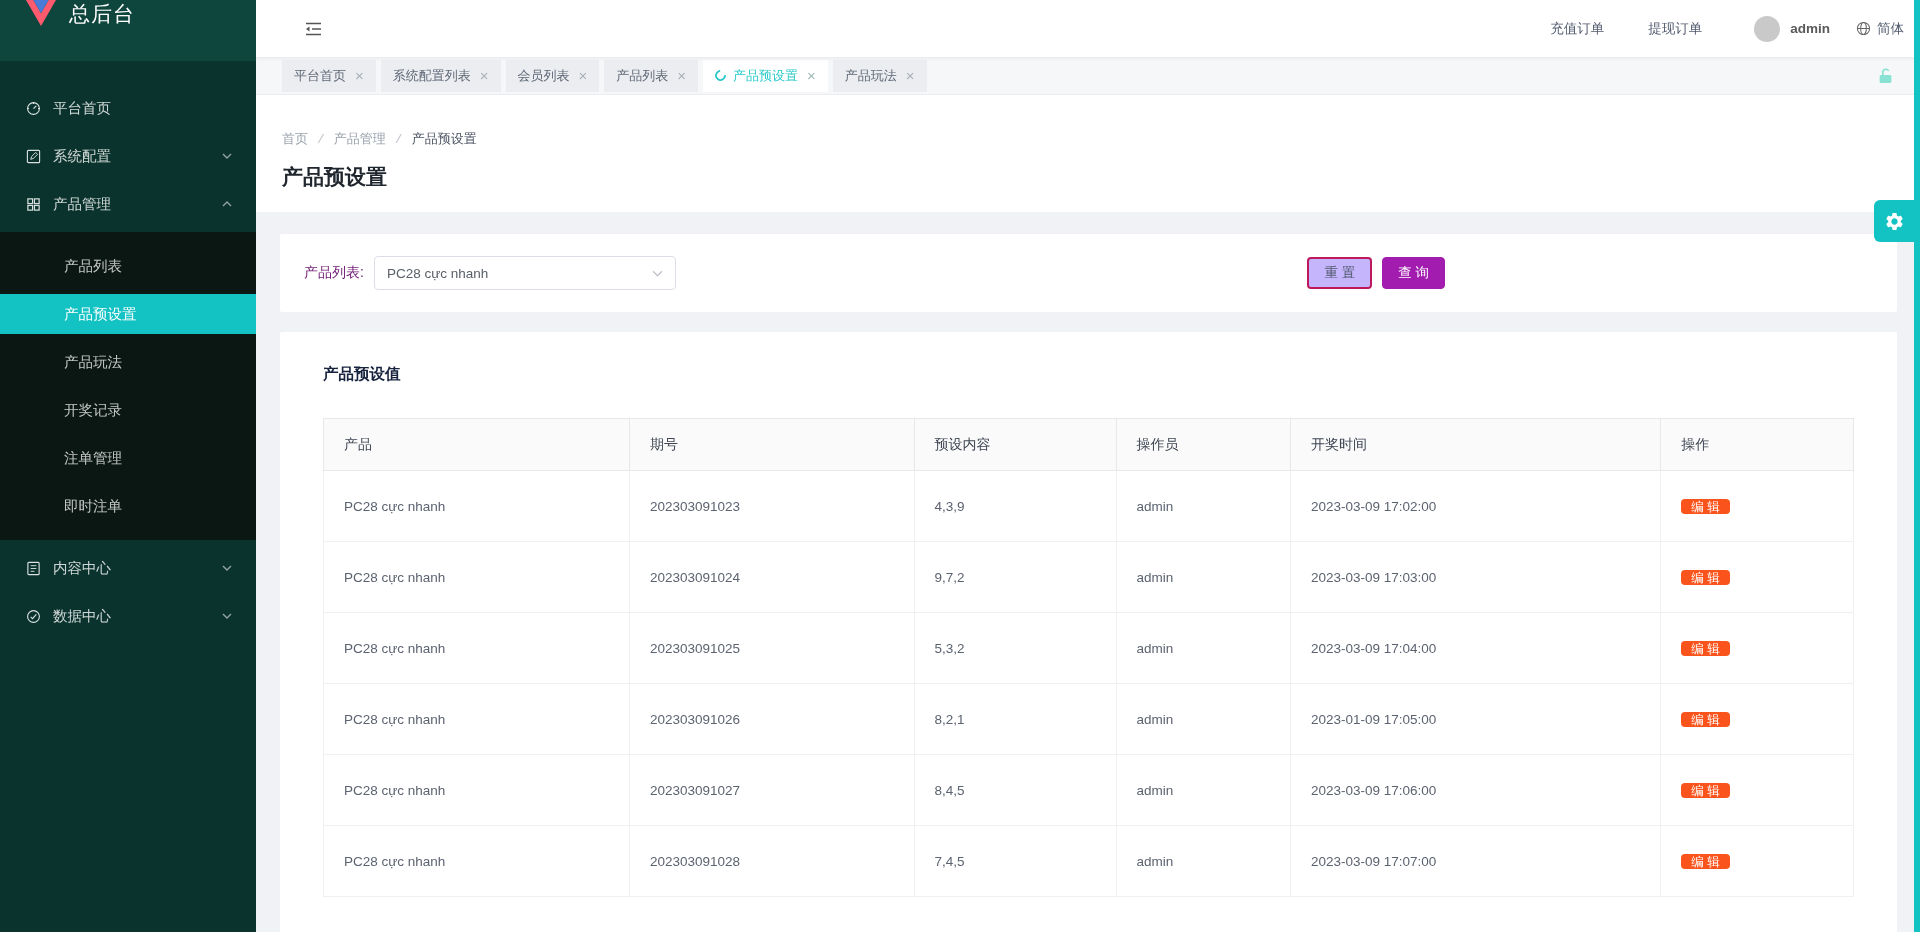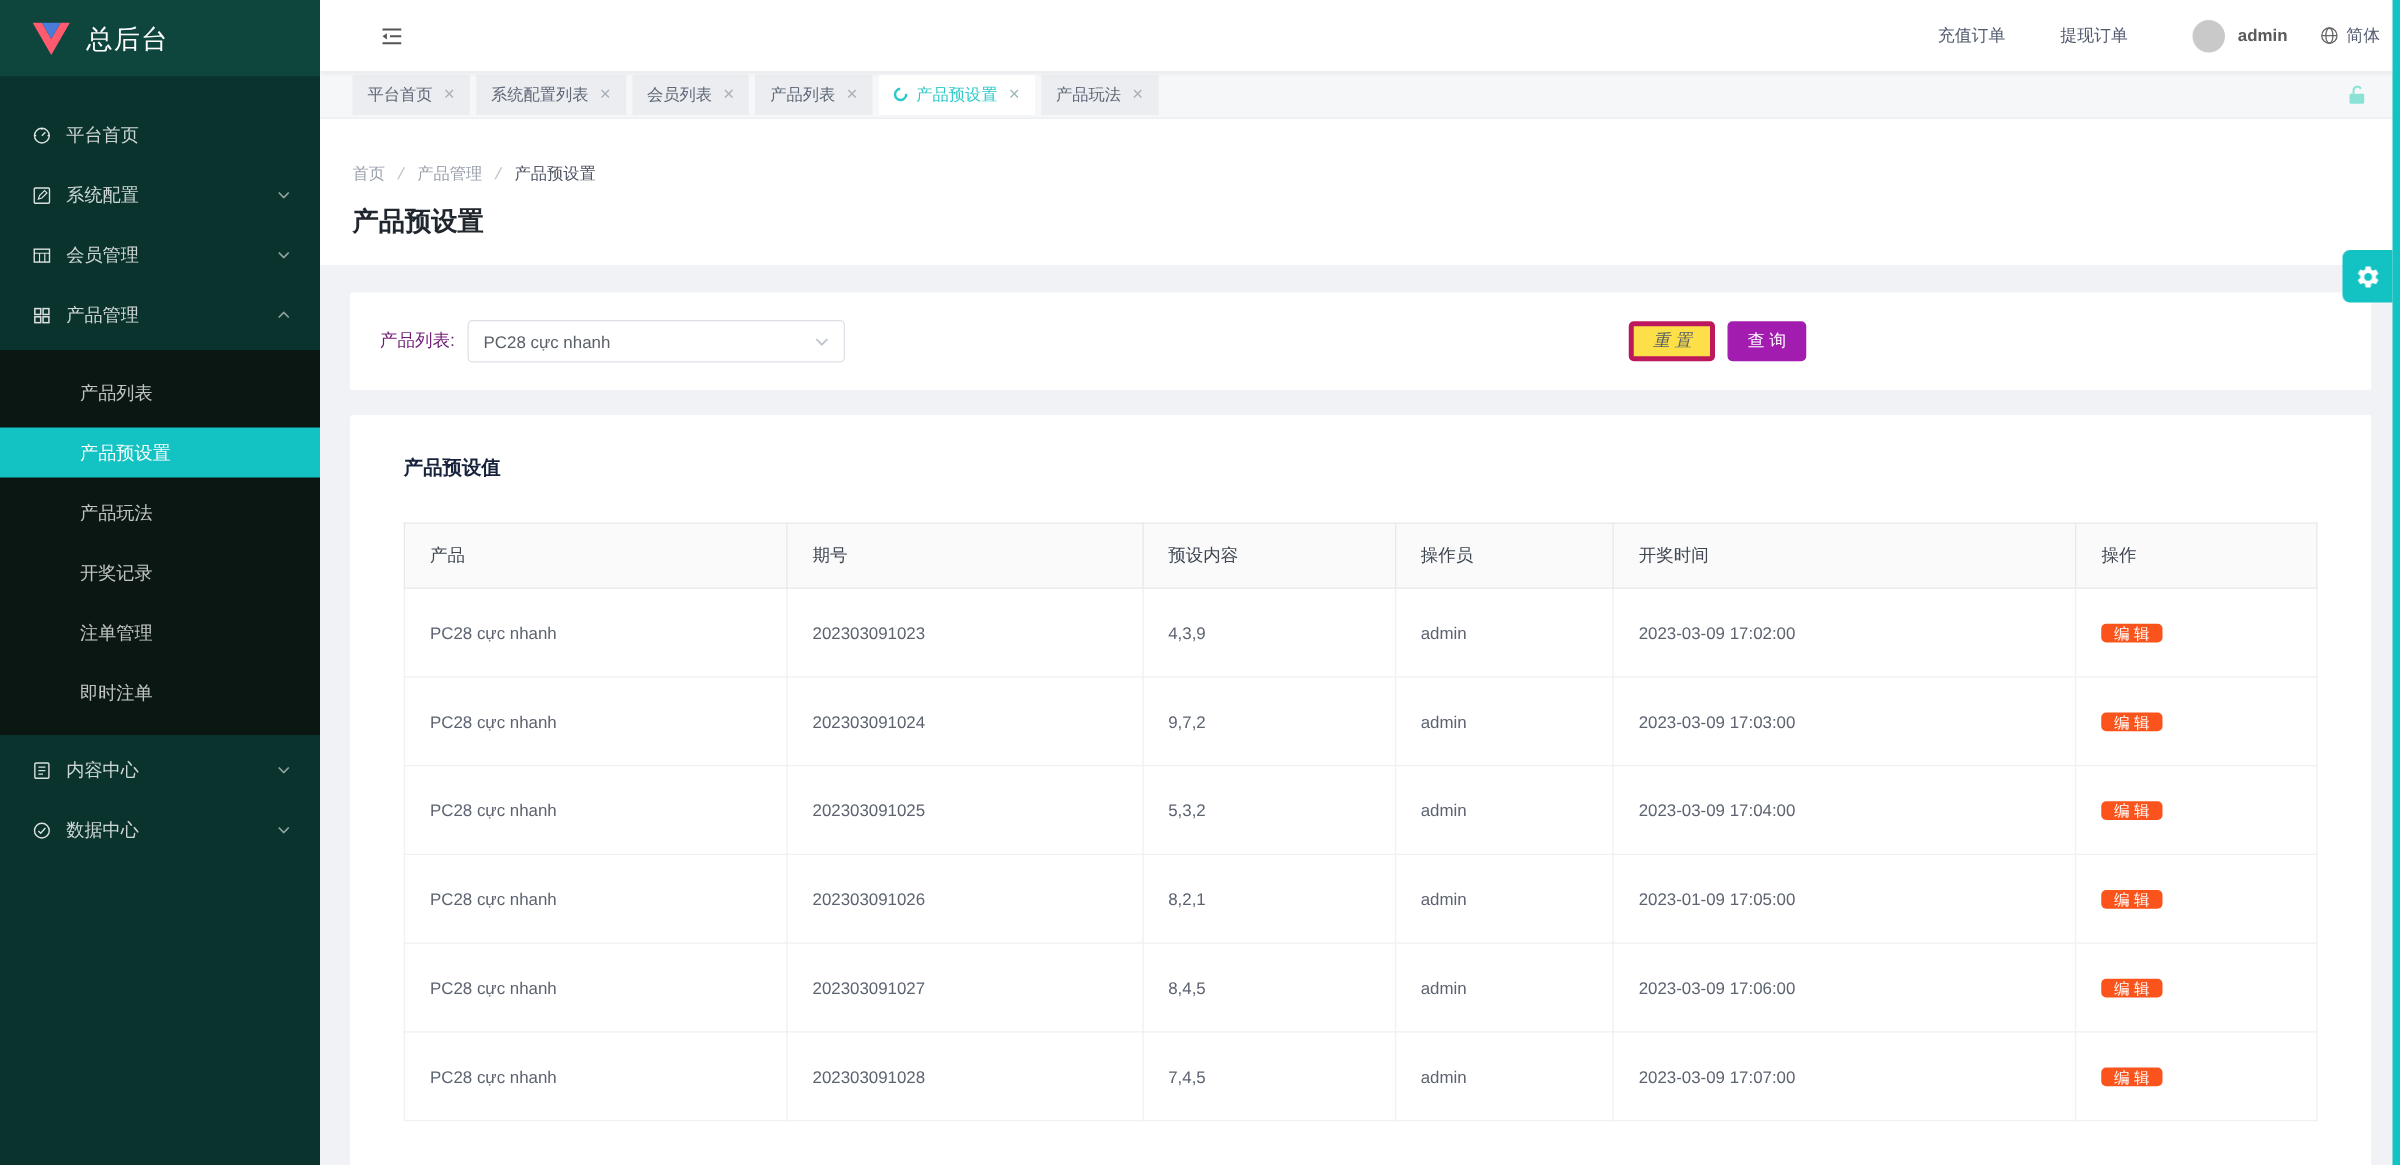--- a/index.html
+++ b/index.html
@@ -1,21 +1,21 @@
 <!DOCTYPE html>
 <html><head>
 <meta charset="utf-8">
 <style>
   *{margin:0;padding:0;box-sizing:border-box;}
   html,body{width:1920px;height:932px;overflow:hidden;}
   body{font-family:"Liberation Sans","DejaVu Sans",sans-serif;background:#f0f2f5;font-size:14px;color:#515a6e;}
 
   
   .sidebar{position:fixed;left:0;top:0;bottom:0;width:256px;background:#0a332d;z-index:10;}
-  .logo{height:61px;display:flex;align-items:center;gap:13px;padding-left:26px;background:#0e453d;}
+  .logo{height:61px;display:flex;align-items:flex-start;gap:13px;padding-left:26px;background:#0e453d;}
   .logo-title{color:#fff;font-size:21px;letter-spacing:1px;}
   .menu{padding-top:27px;}
   .menu-item{height:40px;margin:0 0 8px;display:flex;align-items:center;padding:0 24px 0 25px;
     color:rgba(255,255,255,.80);font-size:14.5px;cursor:pointer;}
   .mi-icon{width:16px;height:16px;margin-right:12px;display:inline-flex;align-items:center;justify-content:center;color:rgba(255,255,255,.85);}
   .mi-label{flex:1;}
   .mi-chevron{color:rgba(255,255,255,.55);display:inline-flex;}
   .mi-chevron.up{transform:rotate(180deg);}
   .submenu{background:#0a1713;padding:6px 0;margin-bottom:8px;}
   .sub-item{height:40px;margin:8px 0;display:flex;align-items:center;padding-left:64px;
@@ -60,21 +60,21 @@
   
   .filter-card{margin:22px 23px 0 24px;background:#fff;border-radius:2px;height:78px;
     display:flex;align-items:center;padding:0 24px;}
   .filter-label{margin-right:10px;color:#701a75;}
   .select{width:302px;height:34px;border:1px solid #dcdfe6;border-radius:4px;background:#fff;
     display:flex;align-items:center;padding:0 12px;color:#5a6068;font-size:13.5px;cursor:pointer;}
   .select-arrow{margin-left:auto;display:inline-flex;color:#c0c4cc;}
   .filter-buttons{margin-left:auto;margin-right:428px;display:flex;gap:10px;}
   .btn{height:32px;border-radius:4px;font-size:13.5px;padding:0 15px;cursor:pointer;
     display:inline-flex;align-items:center;justify-content:center;}
-  .btn-reset{background:#fde047;border:4px solid #be185d;color:#515a6e;font-style:italic;}
+  .btn-reset{background:#c4b5fd;border:2px solid #be185d;color:#515a6e;}
   .btn-query{background:#a21caf;border:1px solid #a21caf;color:#fff;}
 
   
   .table-card{margin:20px 23px 0 24px;background:#fff;border-radius:2px;padding:32px 43px 40px;min-height:600px;}
   .card-title{font-size:15.5px;color:#17233d;font-weight:600;}
   table{width:100%;border-collapse:collapse;table-layout:fixed;margin-top:33px;}
   th{background:#fafafa;border:1px solid #e8e8e8;height:52px;text-align:left;
     padding:0 16px 0 20px;font-size:14px;color:#3f4652;font-weight:500;}
   td{border:1px solid #f0f0f0;height:71px;text-align:left;padding:0 16px 0 20px;
     font-size:13.5px;color:#5c6370;background:#fff;}
@@ -111,34 +111,20 @@
         <span class="mi-label">平台首页</span>
       </div>
       <div class="menu-item">
         <span class="mi-icon">
           <svg viewBox="0 0 16 16" width="15" height="15" fill="none" stroke="currentColor" stroke-width="1.2">
             <rect x="1.5" y="1.5" width="13" height="13" rx="1"></rect>
             <path d="M5 11l1-3 4.3-4.3 2 2L8 10l-3 1z" stroke-width="1"></path>
           </svg>
         </span>
         <span class="mi-label">系统配置</span>
-        <span class="mi-chevron">
-          <svg viewBox="0 0 10 6" width="10" height="6" fill="none" stroke="currentColor" stroke-width="1.4">
-            <path d="M1 1l4 4 4-4"></path>
-          </svg>
-        </span>
-      </div>
-      <div class="menu-item">
-        <span class="mi-icon">
-          <svg viewBox="0 0 16 16" width="15" height="15" fill="none" stroke="currentColor" stroke-width="1.2">
-            <rect x="1.5" y="2.5" width="13" height="11"></rect>
-            <path d="M1.5 6h13M6 6v7.5M10.5 6v7.5" stroke-width="1"></path>
-          </svg>
-        </span>
-        <span class="mi-label">会员管理</span>
         <span class="mi-chevron">
           <svg viewBox="0 0 10 6" width="10" height="6" fill="none" stroke="currentColor" stroke-width="1.4">
             <path d="M1 1l4 4 4-4"></path>
           </svg>
         </span>
       </div>
       <div class="menu-item">
         <span class="mi-icon">
           <svg viewBox="0 0 16 16" width="15" height="15" fill="none" stroke="currentColor" stroke-width="1.3">
             <rect x="2" y="2" width="5" height="5"></rect>

